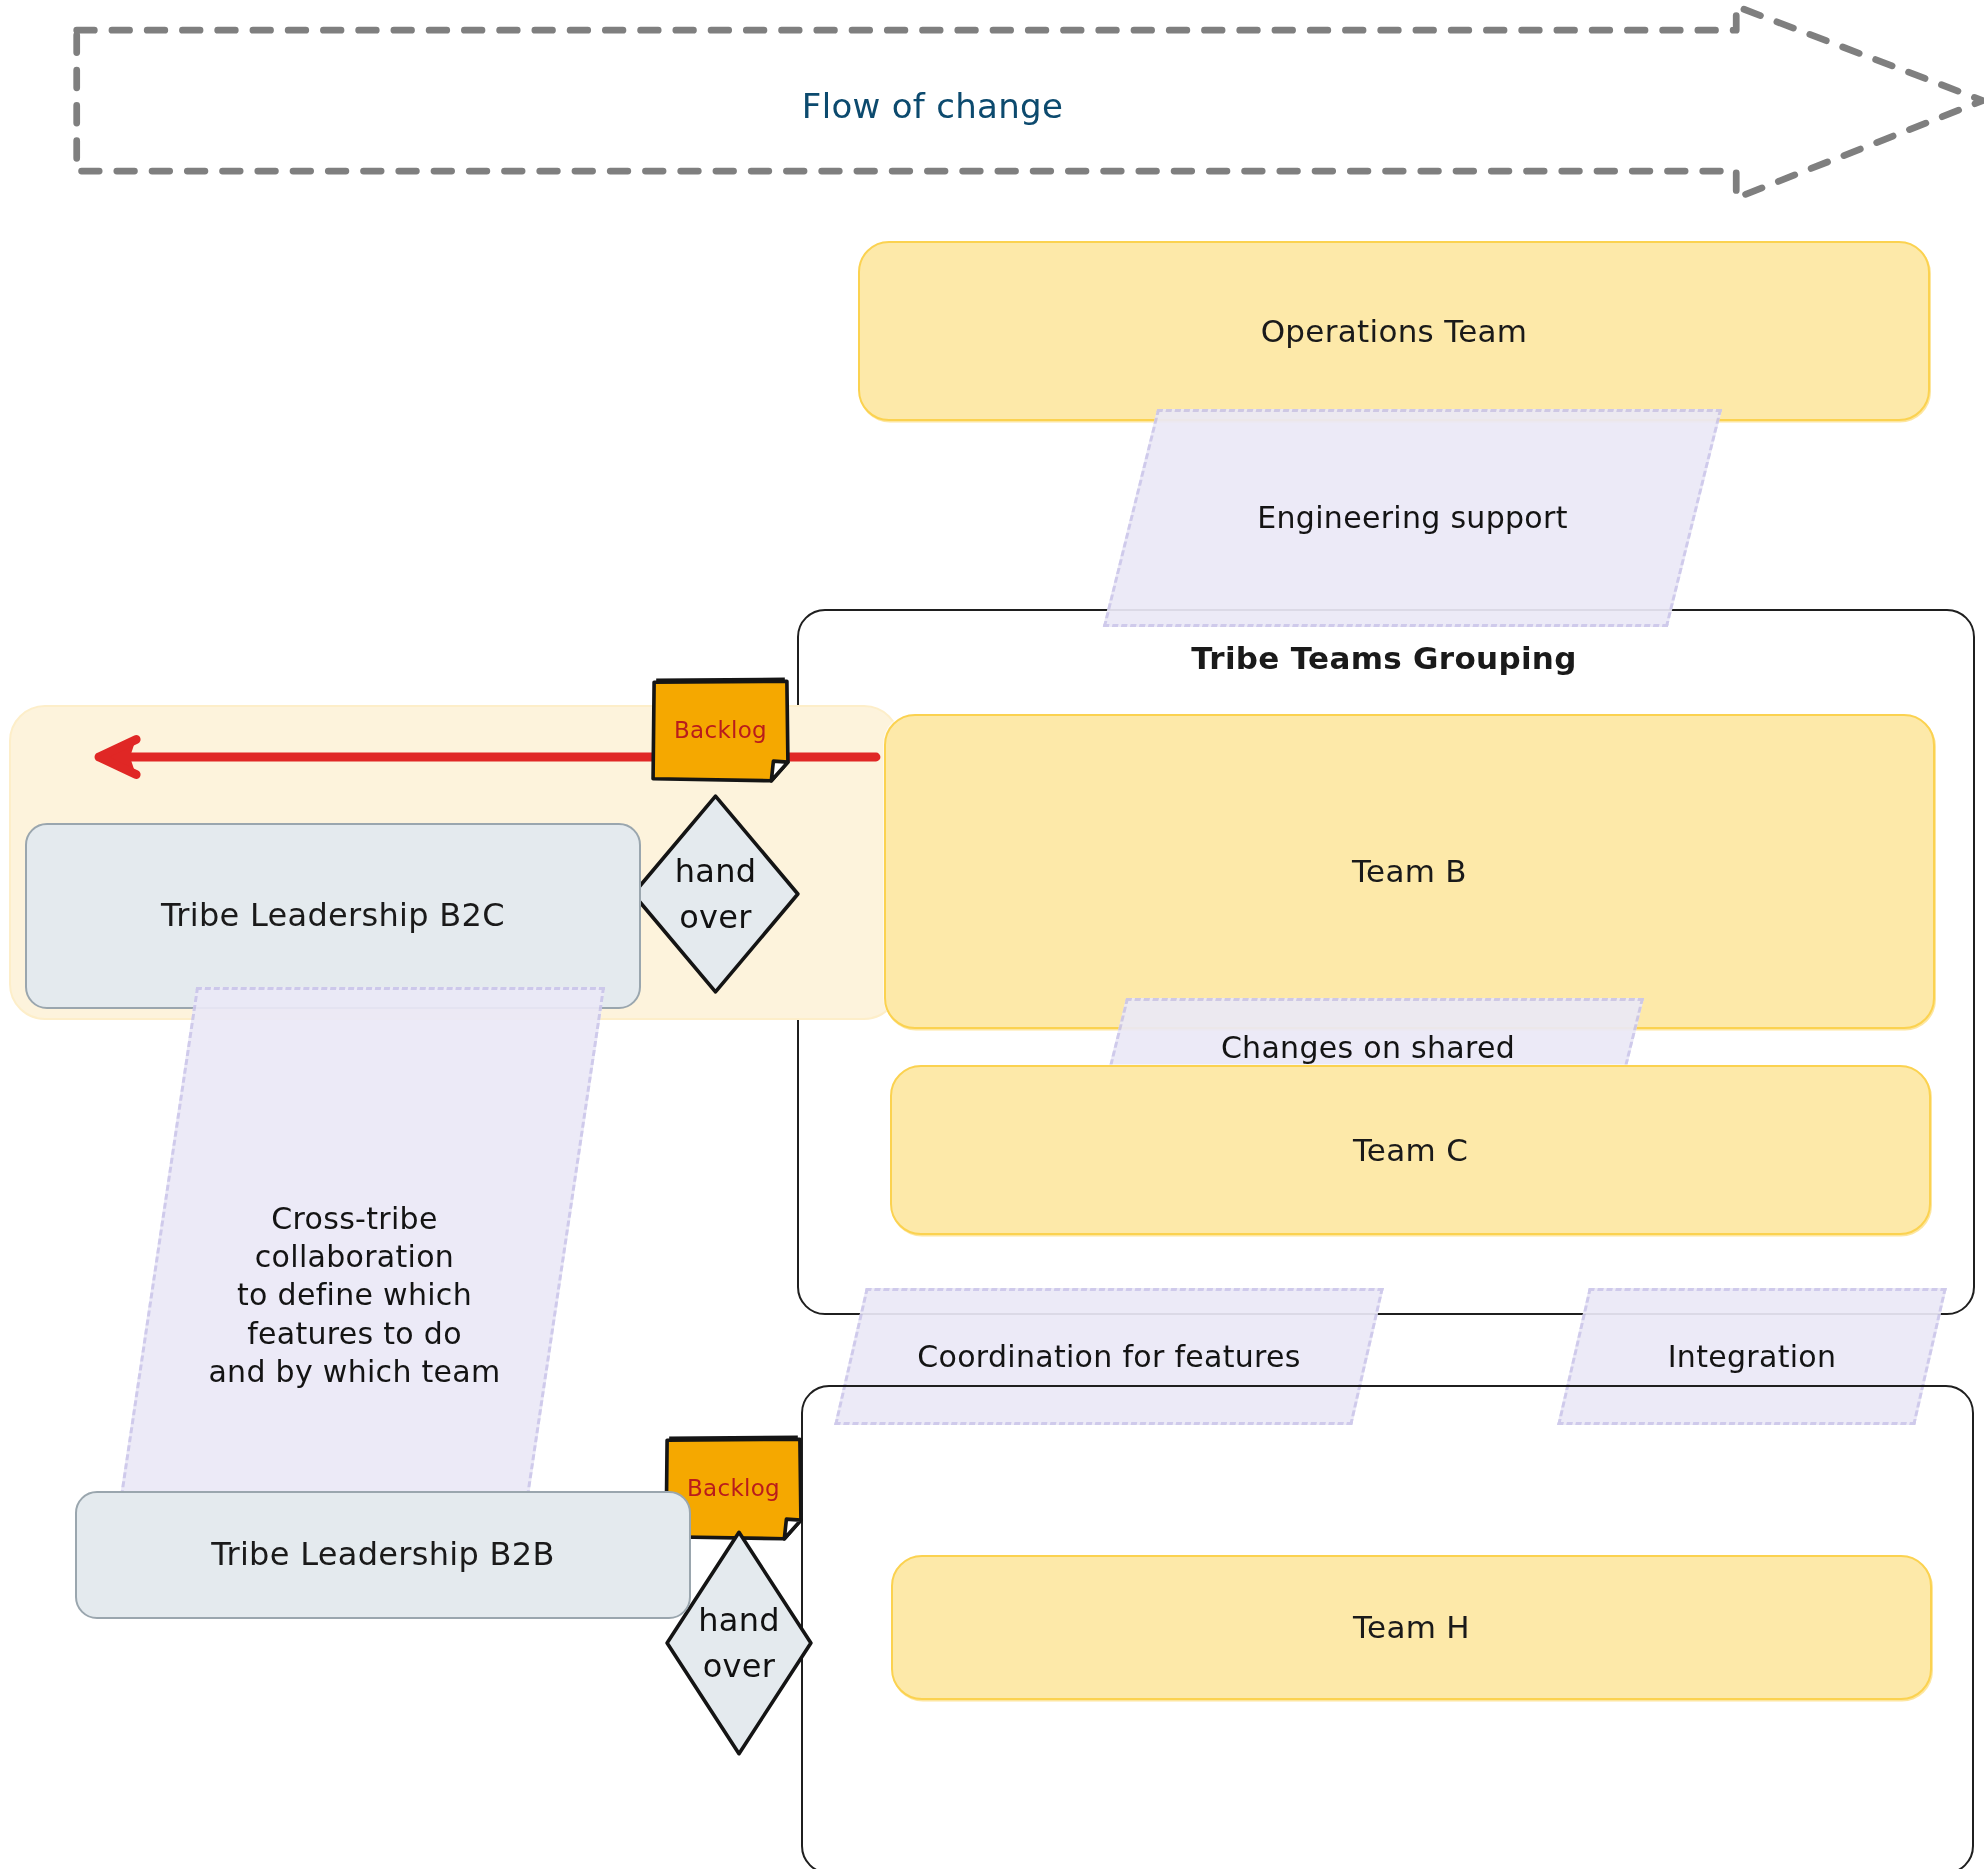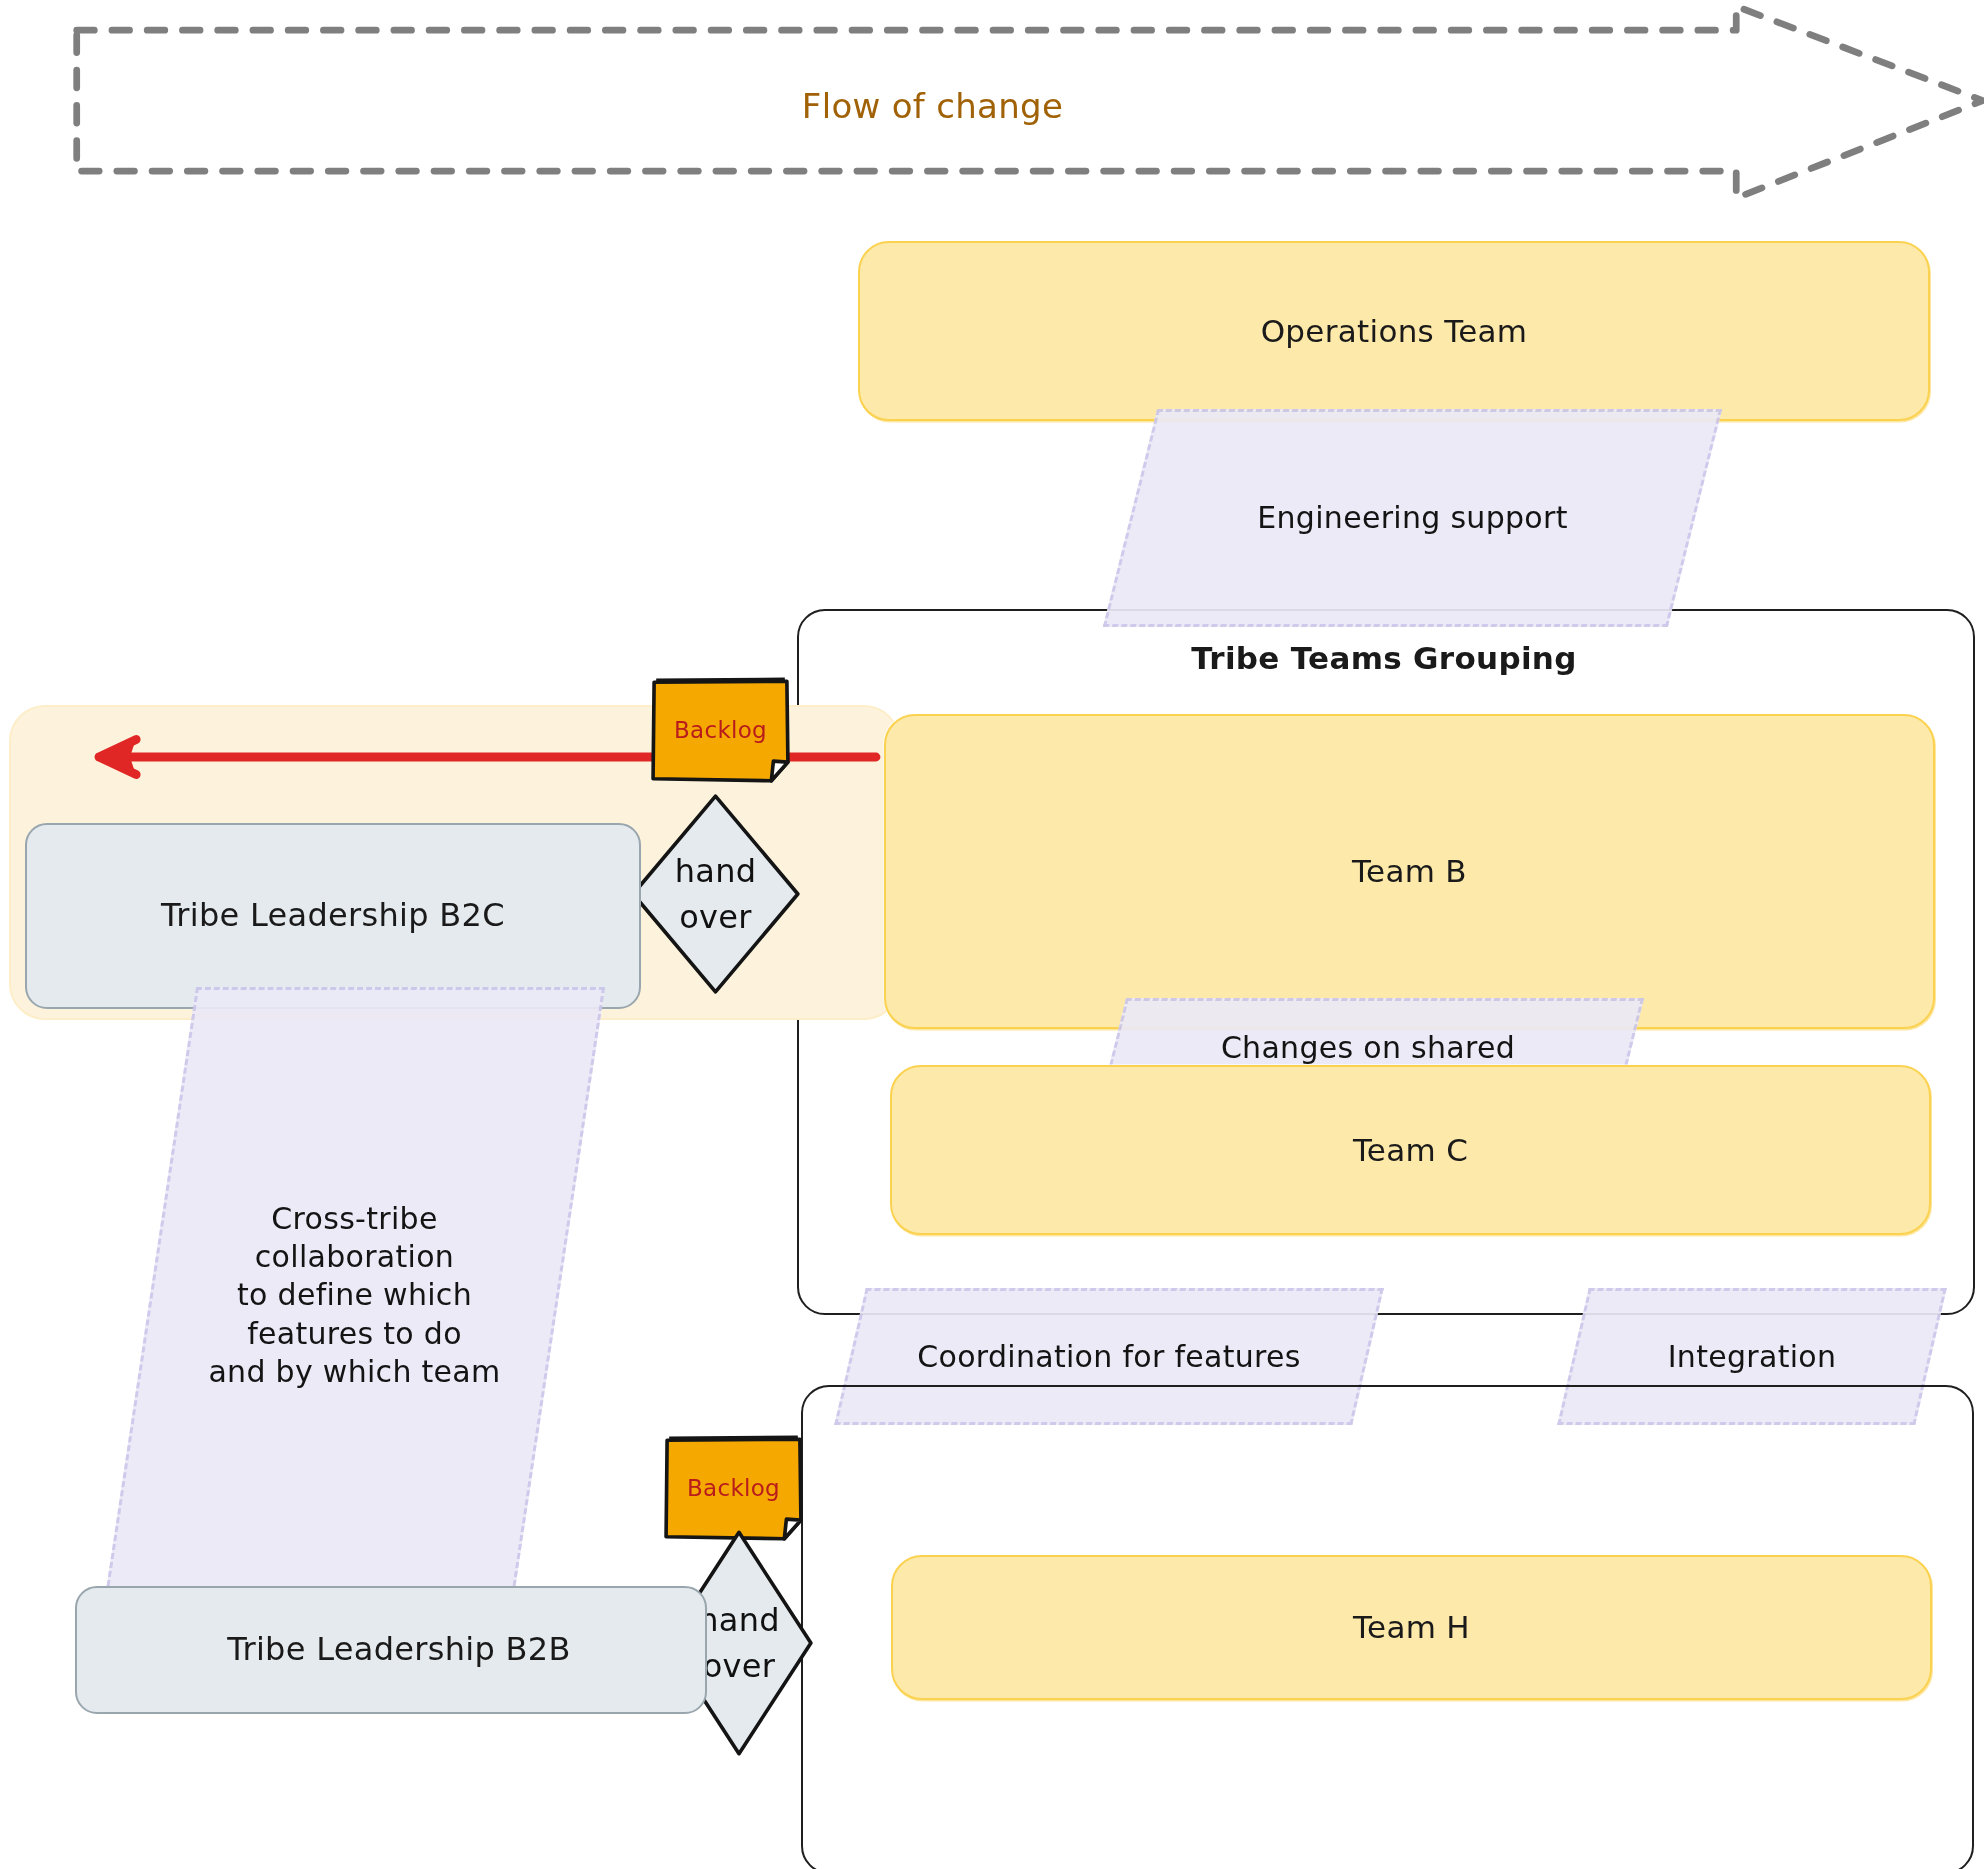--- a/index.html
+++ b/index.html
@@ -22,21 +22,21 @@
     line-height:1.18;
     text-align:center;
     white-space:pre-line;
   }
 
   
   #flow-arrow{left:0px;top:0px;width:1985px;height:223px;}
   #flow-arrow svg{display:block;}
   #flow-label{
     left:720px;top:86px;width:425px;height:57px;
-    font-size:34px;color:#a16207;
+    font-size:34px;color:#0c4a6e;
   }
 
   
   .team-card{
     background:#fde9a9;
     border:2.6px solid #fbd250;
     border-radius:31px;
     box-shadow:1px 1.6px 0 rgba(251,210,80,.55), -1px -1px 0 rgba(255,255,255,.5);
     display:flex;align-items:center;justify-content:center;
   }
@@ -209,21 +209,21 @@
   </div>
 
   <div class="diamond" style="left:664px;top:1529px;width:150px;height:228px;">
     <svg width="150" height="228" viewBox="0 0 290 440">
       <path d="M145 6 L284 220 L145 434 L6 220 Z" fill="#e4eaee" stroke="#141414" stroke-width="7" stroke-linejoin="round"></path>
     </svg>
     <span class="txt label">hand
 over</span>
   </div>
 
-  <div class="abs leader-card" style="left:75px;top:1586px;width:612px;height:124px;padding-left:16px;">
+  <div class="abs leader-card" style="left:75px;top:1491px;width:612px;height:124px;">
     <span class="txt label">Tribe Leadership B2B</span>
   </div>
 
   <div class="abs team-card" style="left:891px;top:1555px;width:1037px;height:141px;">
     <span class="txt label">Team H</span>
   </div>
 
 </div>
 
 

